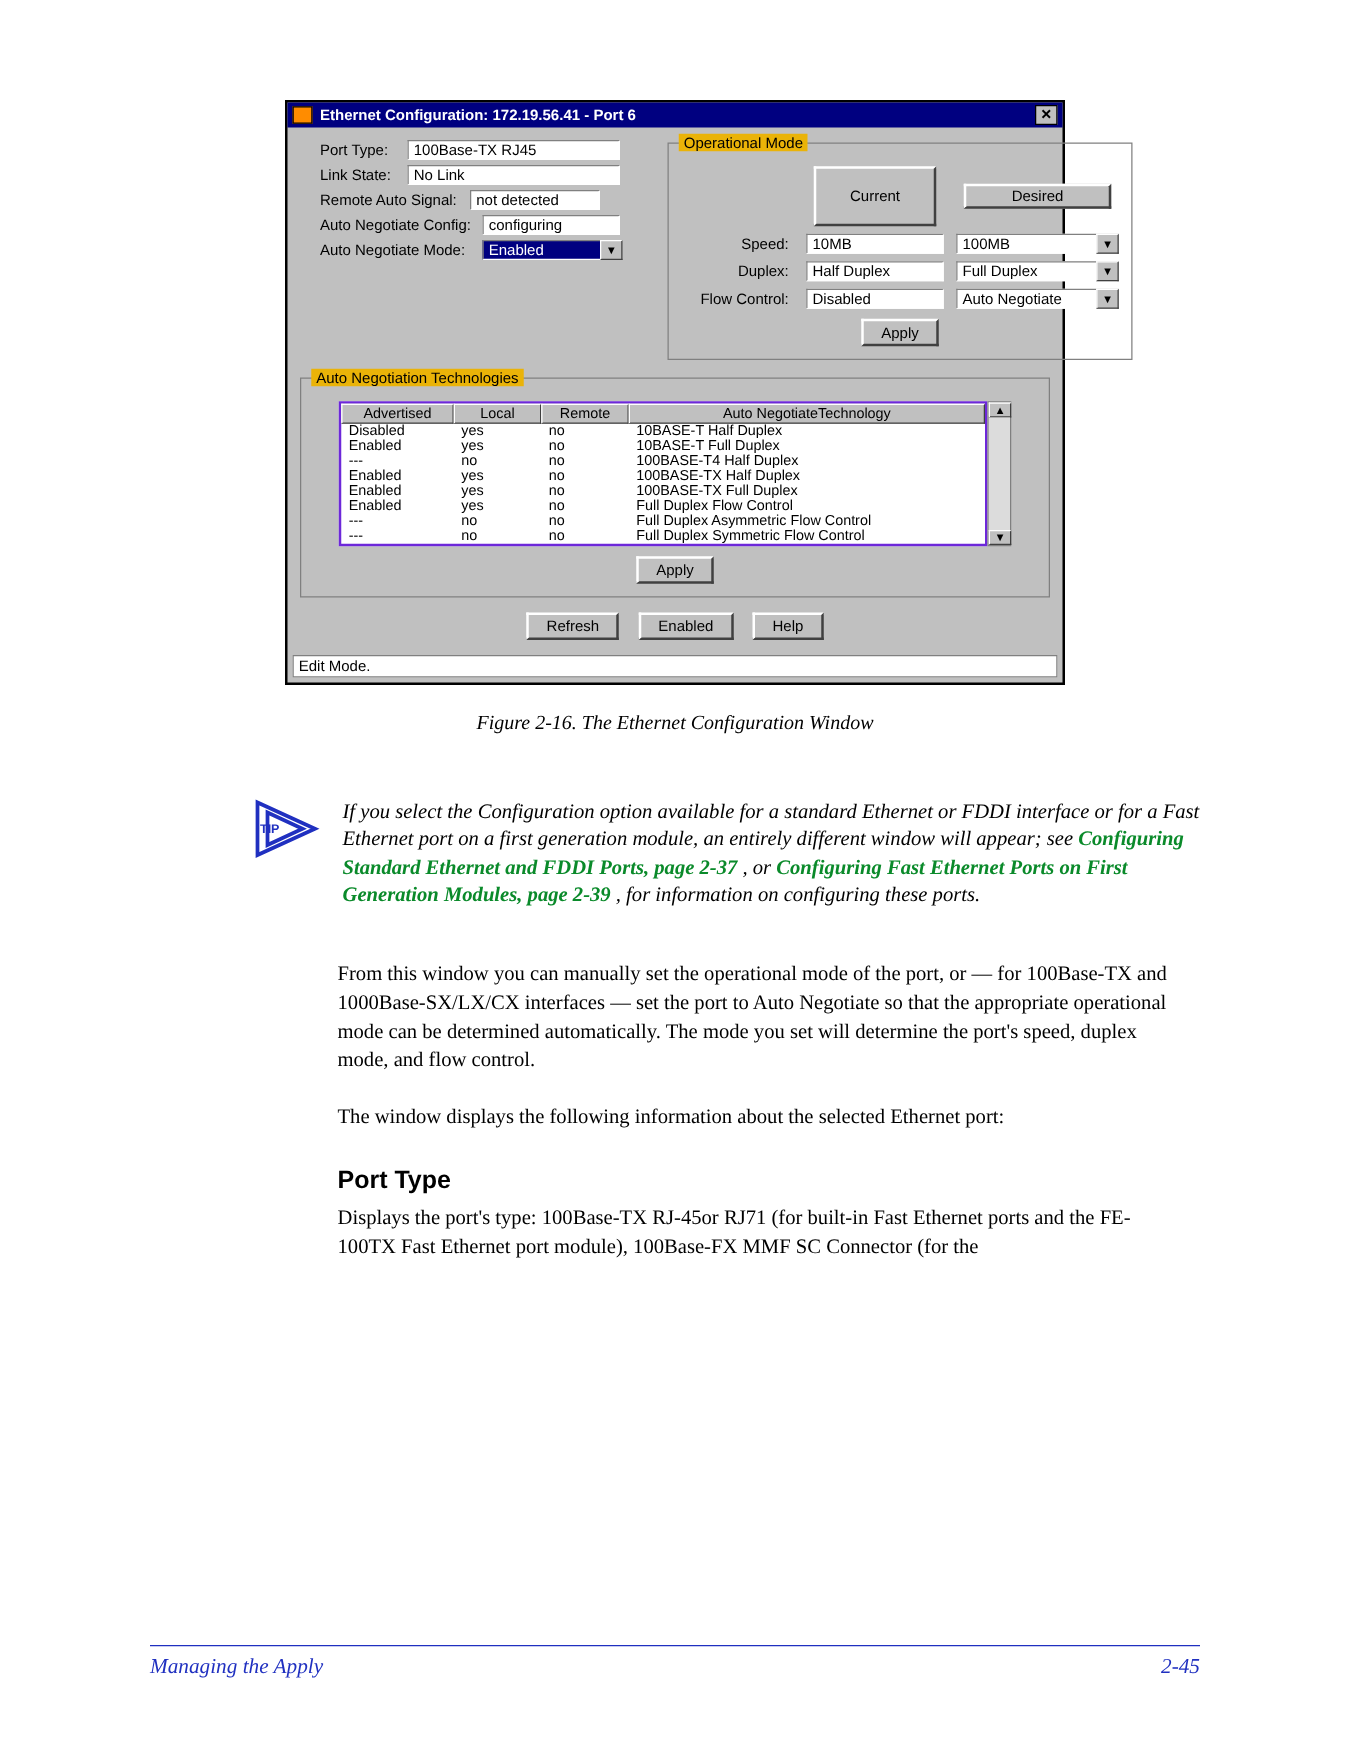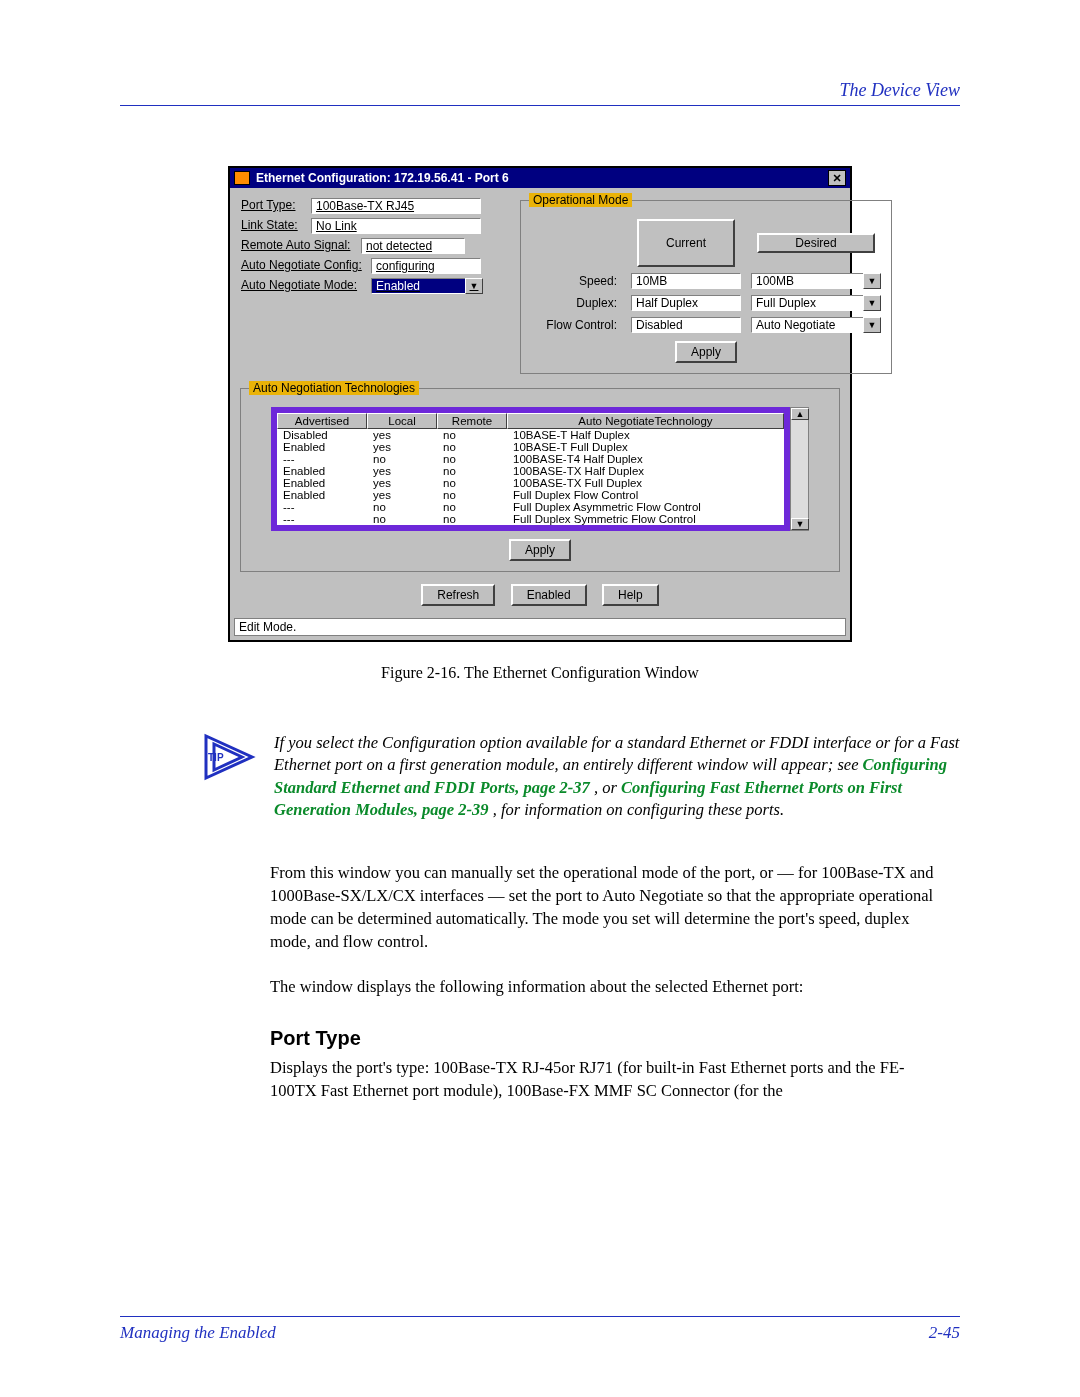--- a/index.html
+++ b/index.html
@@ -54,21 +54,21 @@
     color: #000;
     font-weight: bold;
     display: inline-flex;
     align-items: center;
     justify-content: center;
     font-size: 11px;
     line-height: 1;
   }
   .win-body { padding: 6px 10px 4px 10px; }
 
-  .row { display: flex; margin: 4px 1px; text-decoration: underline; }
+  .row { display: flex; align-items: center; margin: 4px 16px; }
   .lbl { display: inline-block; }
   .field {
     background: #fff;
     border: 1px solid #808080;
     border-right-color:#fff; border-bottom-color:#fff;
     padding: 1px 4px;
     font-size: 12px;
     height: 16px;
     box-sizing: border-box;
     display: inline-flex;
@@ -116,21 +116,21 @@
   .op-grid { display:grid; grid-template-columns: 90px 110px 130px; column-gap: 10px; row-gap: 6px; align-items:center; }
   .op-grid .hdr { text-align:center; }
   .op-grid .rlbl { text-align:right; padding-right:4px; }
 
   .apply-row { text-align:center; margin-top:8px; }
 
   .neg-wrap { display:flex; }
   .neg-table {
     flex:1;
     background:#fff;
-    border:6px solid #6d28d9;
+    border:2px solid #6d28d9;
   }
   .neg-head, .neg-row {
     display:grid;
     grid-template-columns: 90px 70px 70px 1fr;
     font-size: 11.5px;
   }
   .neg-head div {
     background:#c0c0c0;
     border:1px solid #fff;
     border-right-color:#404040; border-bottom-color:#404040;
@@ -154,20 +154,21 @@
     margin: 4px;
   }
   .dlg-btns { text-align:center; margin:12px 0 4px 0; }
 
   
   .caption {
     text-align:center;
     font-family:"Times New Roman", serif;
     font-size:16px;
     margin: 22px 0 50px 0;
+    font-style: italic;
   }
   .tip-block { display:flex; gap: 18px; margin: 0 0 40px 0; }
   .tip-icon {
     width: 56px; flex: 0 0 56px;
     position: relative;
     height: 56px;
   }
   .tip-icon svg { width:56px; height:56px; }
   .tip-text {
     font-style: italic;
@@ -188,21 +189,20 @@
     font-style: italic;
     color: #2030c0;
     font-size: 17px;
   }
   .selected { background:#000080; color:#fff; }
 </style>
 </head>
 <body>
 
 <div class="page">
-  <div class="header-right">The Device View</div>
 
   <div class="win">
     <div class="titlebar">
       <span style="width:14px;height:12px;background:#ff8c00;border:1px solid #000;margin-right:6px;"></span>
       <span class="title">Ethernet Configuration: 172.19.56.41 - Port 6</span>
       <span class="close-box">✕</span>
     </div>
     <div class="win-body">
       <div class="top-cols">
         <div class="left-col">
@@ -367,15 +367,15 @@
 
   <div class="content-col">
     <p class="para">From this window you can manually set the operational mode of the port, or — for 100Base-TX and 1000Base-SX/LX/CX interfaces — set the port to Auto Negotiate so that the appropriate operational mode can be determined automatically. The mode you set will determine the port's speed, duplex mode, and flow control.</p>
     <p class="para">The window displays the following information about the selected Ethernet port:</p>
     <div class="section-h">Port Type</div>
     <p class="para" style="margin-bottom:0">Displays the port's type: 100Base-TX RJ-45or RJ71 (for built-in Fast Ethernet ports and the FE-100TX Fast Ethernet port module), 100Base-FX MMF SC Connector (for the</p>
   </div>
 </div>
 
 <div class="footer">
-  <span>Managing the Enabled</span>
+  <span>Managing the Apply</span>
   <span>2-45</span>
 </div>
 
 </body></html>

